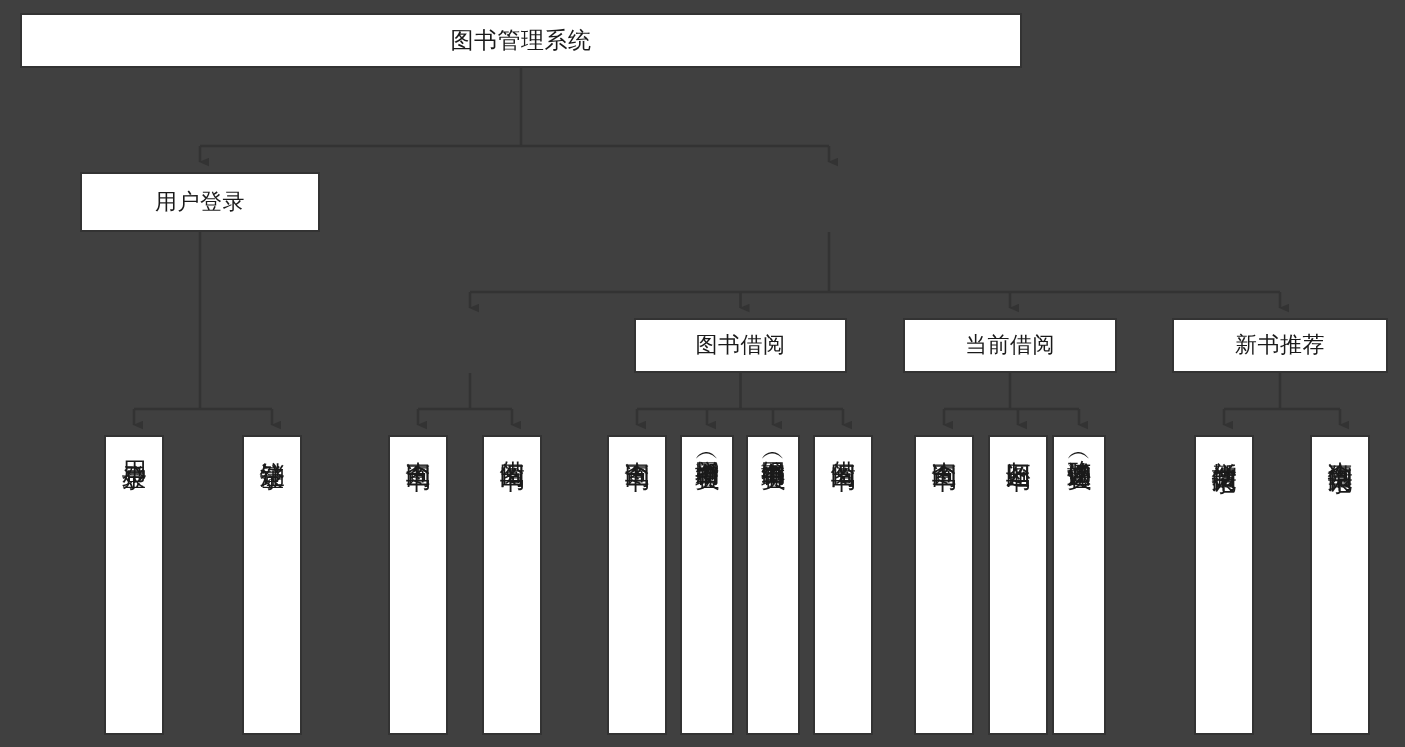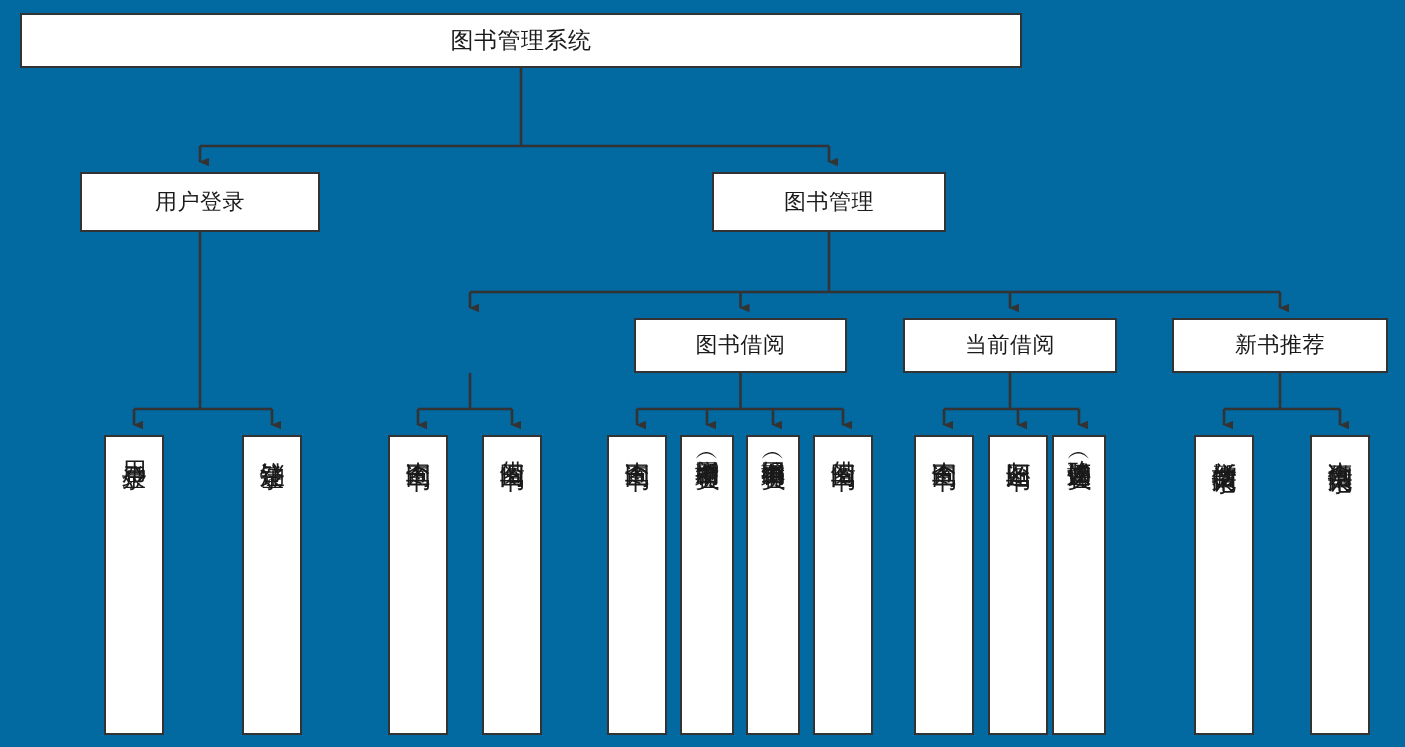--- a/index.html
+++ b/index.html
@@ -8,21 +8,21 @@
     padding: 0;
     background: #ffffff;
   }
   body {
     font-family: "DejaVu Sans", "Liberation Sans", sans-serif;
   }
   #diagram-root {
     position: relative;
     width: 1405px;
     height: 747px;
-    background: #0369a1;
+    background: #404040;
     overflow: hidden;
   }
   #edge-layer {
     position: absolute;
     left: 0;
     top: 0;
     width: 1405px;
     height: 747px;
     pointer-events: none;
   }
@@ -128,23 +128,20 @@
   </svg>
 
   <div class="node horiz root" style="left: 20px; top: 13px; width: 1002px; height: 55px;">
     <span class="node-label">图书管理系统</span>
   </div>
 
   <div class="node horiz" style="left: 80px; top: 172px; width: 240px; height: 60px;">
     <span class="node-label">用户登录</span>
   </div>
 
-  <div class="node horiz" style="left: 712px; top: 172px; width: 234px; height: 60px;">
-    <span class="node-label">图书管理</span>
-  </div>
 
 
   <div class="node horiz" style="left: 903px; top: 318px; width: 214px; height: 55px;">
     <span class="node-label">当前借阅</span>
   </div>
 
   <div class="node horiz" style="left: 634px; top: 318px; width: 213px; height: 55px;">
     <span class="node-label">图书借阅</span>
   </div>
 

